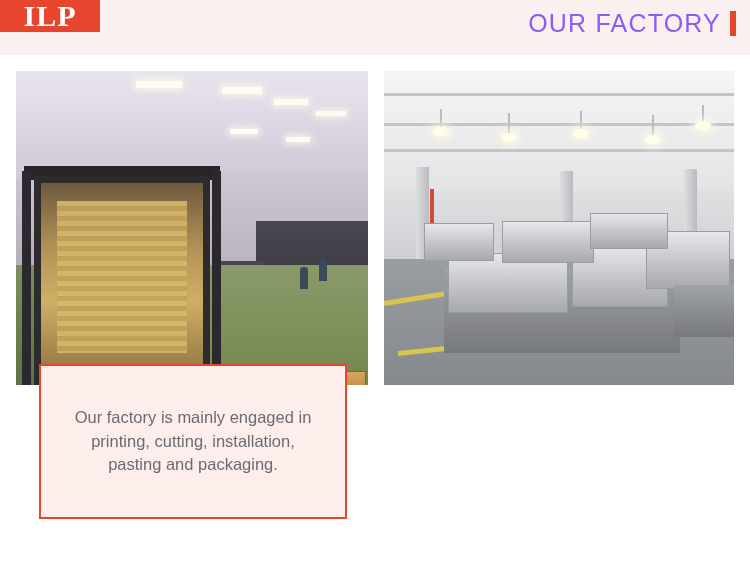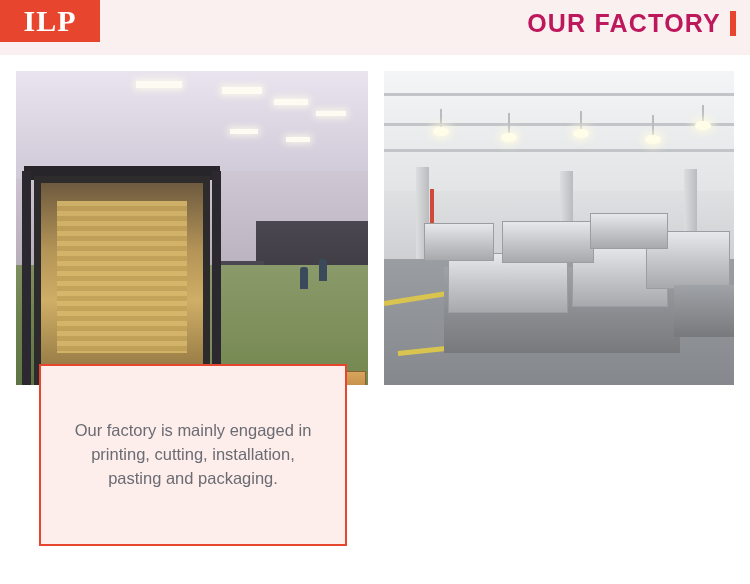--- a/index.html
+++ b/index.html
@@ -22,21 +22,21 @@
     position: absolute;
     left: 0; top: 0;
     width: 750px;
     height: 55px;
     background: #faf0f0;
   }
   .logo-badge {
     position: absolute;
     left: 0; top: 0;
     width: 100px;
-    height: 42px;
+    height: 32px;
     background: #e8452f;
     display: flex;
     align-items: center;
     justify-content: center;
   }
   .logo-badge .logo-text {
     color: #ffffff;
     font-size: 30px;
     font-weight: bold;
     letter-spacing: 1px;
@@ -44,23 +44,23 @@
   }
   .header-title-wrap {
     position: absolute;
     right: 14px;
     top: 9px;
     display: flex;
     align-items: center;
     gap: 9px;
   }
   .header-title {
-    color: #be185d;
+    color: #8b5cf6;
     font-size: 25px;
-    font-weight: bold;
+    font-weight: normal;
     letter-spacing: 1.2px;
     font-family: "Liberation Sans", sans-serif;
     margin-left: 8px;
   }
   .title-bar-accent {
     width: 6px;
     height: 25px;
     background: #e8452f;
     display: inline-block;
   }
@@ -191,21 +191,21 @@
     position: absolute;
     border: 2px solid #e8452f;
     display: flex;
     align-items: center;
     justify-content: center;
     text-align: center;
     line-height: 1.45;
   }
   .caption-left {
     left: 39px; top: 364px;
-    width: 308px; height: 182px;
+    width: 308px; height: 155px;
     background: #fdeeec;
     color: #6b6b73;
     font-size: 16.5px;
     padding: 0 22px;
   }
   .caption-right {
     left: 404px; top: 364px;
     width: 312px; height: 155px;
     background: #e8452f;
     color: #ffffff;

